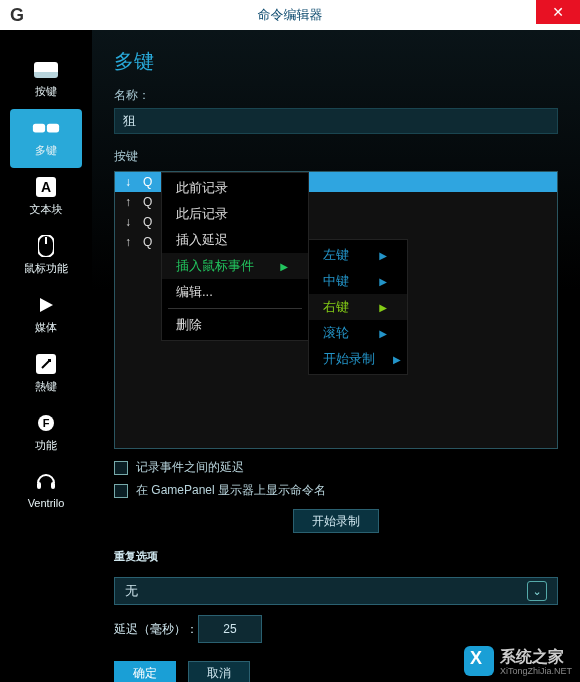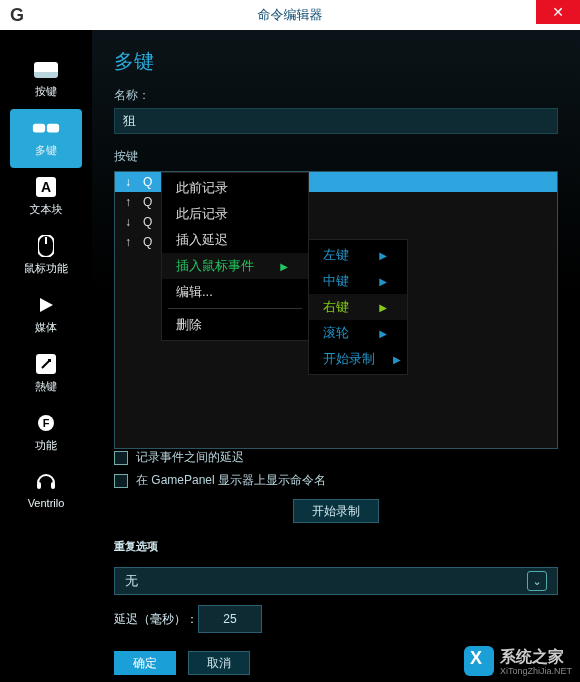--- a/index.html
+++ b/index.html
@@ -30,21 +30,21 @@
 
 .context-menu { position: absolute; background: #000; border: 1px solid #222; font-size: 13px; color: #ddd; padding: 2px 0; }
 .context-menu .menuitem { padding: 4px 20px 4px 14px; white-space: nowrap; display: flex; align-items: center; justify-content: space-between; gap: 18px; }
 .context-menu .menuitem.hl { background: #111; color: #22c55e; font-weight: 500; }
 .context-menu .menuitem .arr { font-size: 10px; }
 .context-menu .sep { height: 1px; background: #333; margin: 3px 6px; }
 .submenu { position: absolute; left: 100%; top: 0; }
 .submenu2 { color: #2394c8; }
 .submenu2 .menuitem.hl { color: #84cc16; }
 
-.checkbox-row { display: flex; align-items: center; gap: 8px; font-size: 12px; color: #b8d4dc; }
+.checkbox-row { display: flex; align-items: center; gap: 8px; font-size: 12px; margin-top: 10px; color: #b8d4dc; }
 .checkbox-row .cb { width: 14px; height: 14px; border: 1px solid #7aa; background: #0a1e24; }
 
 .btn { height: 24px; padding: 0 18px; background: #0a3340; border: 1px solid #2a6070; color: #cfe6ee; font-size: 12px; cursor: pointer; display: inline-flex; align-items: center; }
 .btn.primary { background: #1a9fd6; border-color: #1a9fd6; color: #fff; font-weight: 500; }
 .center { display: flex; justify-content: center; margin-top: 10px; }
 
 .section-title { font-size: 11px; margin-top: 16px; margin-bottom: 13px; color: #cfe6ee; font-weight: bold; }
 .repeat-row { display: flex; align-items: center; gap: 10px; }
 .select { flex: 1; height: 28px; background: #0e2a33; border: 1px solid #2a6070; color: #cfe6ee; display: flex; align-items: center; justify-content: space-between; padding: 0 10px; font-size: 13px; }
 .select .chev { width: 20px; height: 20px; border: 1px solid #5aa; border-radius: 3px; display: flex; align-items: center; justify-content: center; font-size: 11px; color: #8dd; }

